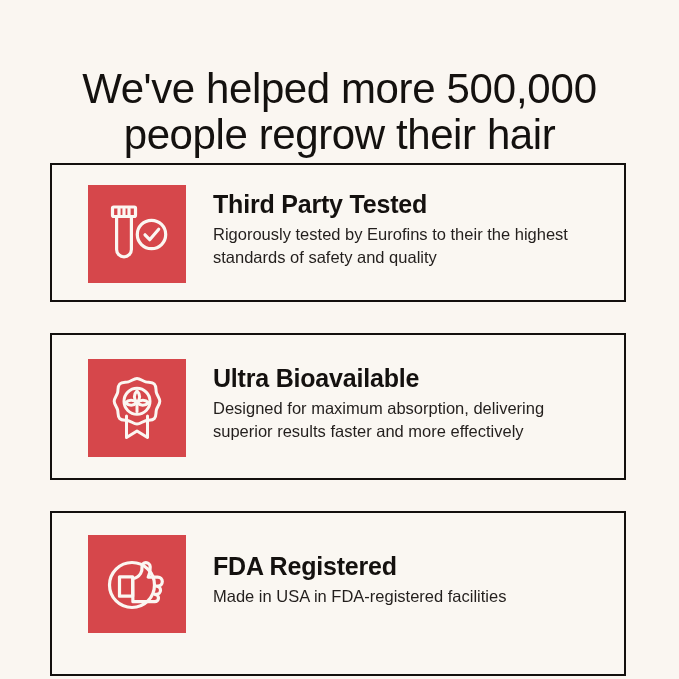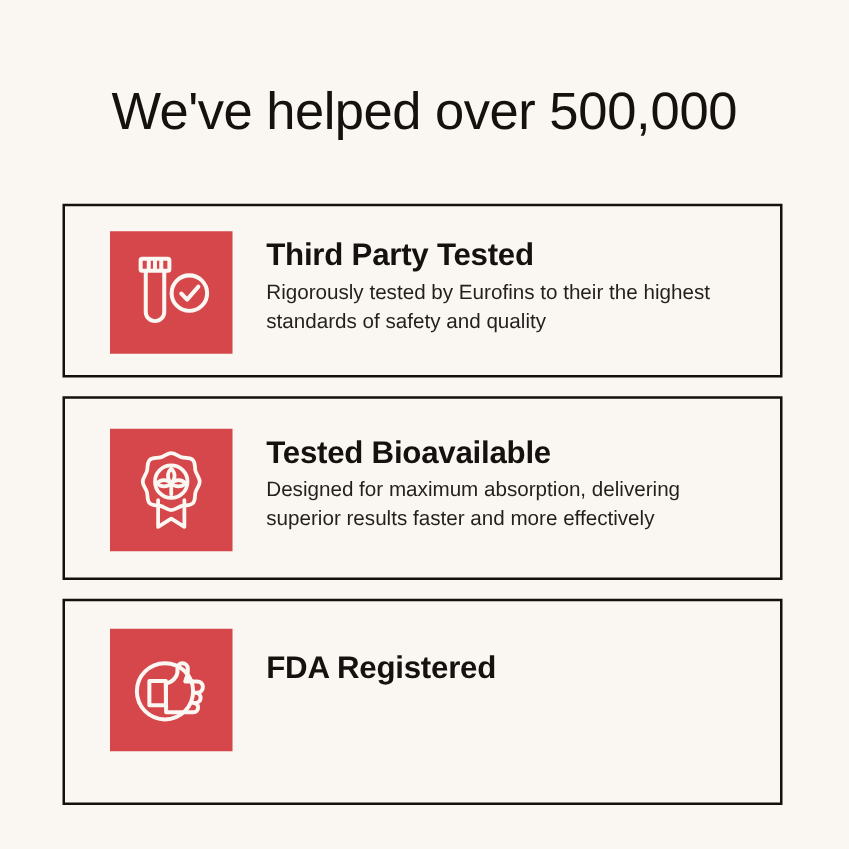--- a/index.html
+++ b/index.html
@@ -56,21 +56,21 @@
   }
 
   .card {
     position: relative;
     box-sizing: border-box;
     border: 2px solid #13100e;
     background: #faf7f2;
     display: flex;
     align-items: flex-start;
     padding: 20px 16px 20px 36px;
-    margin-bottom: 15px;
+    margin-bottom: 31px;
   }
   .card:last-child { margin-bottom: 0; }
 
   .card-1 { height: 139px; }
   .card-2 { height: 147px; }
   .card-3 { height: 165px; }
 
   .icon-tile {
     flex: 0 0 auto;
     width: 98px;
@@ -116,21 +116,22 @@
     max-width: 380px;
   }
   .card-3 .card-desc { max-width: 400px; }
 </style>
 </head>
 <body>
 
 <div class="page">
 
   <h1 class="headline">
-    <span class="hl-line"><span>We've helped over </span><span class="hl-strong">500,000</span></span>
+    <span class="hl-line"><span>We've helped more </span><span class="hl-strong">500,000</span></span>
+    <span class="hl-line">people regrow their hair</span>
   </h1>
 
   <div class="cards">
 
     <div class="card card-1">
       <div class="icon-tile">
         <span>
           <svg viewBox="0 0 68 68" fill="none" xmlns="http://www.w3.org/2000/svg" stroke="#fbf7f2" stroke-width="3.2" stroke-linecap="round" stroke-linejoin="round">
 
             <rect x="9.5" y="7" width="23" height="9.5" rx="1.2"></rect>
@@ -179,21 +180,21 @@
             <circle cx="34" cy="27.3" r="13"></circle>
 
             <path d="M34 16.8 c-3.5 3.4 -3.5 8.4 0 11.8 c3.5 -3.4 3.5 -8.4 0 -11.8 Z"></path>
             <path d="M34 28.6 c-3.5 -3.4 -8.6 -3.2 -11.4 0.2 c3.2 3.1 8.2 3.3 11.4 -0.2 Z"></path>
             <path d="M34 28.6 c3.5 -3.4 8.6 -3.2 11.4 0.2 c-3.2 3.1 -8.2 3.3 -11.4 -0.2 Z"></path>
             <line x1="34" y1="28.4" x2="34" y2="37.4"></line>
           </svg>
         </span>
       </div>
       <div class="card-text">
-        <p class="card-title">Tested Bioavailable</p>
+        <p class="card-title">Ultra Bioavailable</p>
         <p class="card-desc">Designed for maximum absorption, delivering superior results faster and more effectively</p>
       </div>
     </div>
 
     <div class="card card-3">
       <div class="icon-tile">
         <span>
           <svg viewBox="0 0 68 68" fill="none" xmlns="http://www.w3.org/2000/svg" stroke="#fbf7f2" stroke-width="3.2" stroke-linecap="round" stroke-linejoin="round">
 
             <circle cx="29" cy="35" r="22.5"></circle>
@@ -215,17 +216,18 @@
                      h-1.6
                      c2 0 3.7 1.6 3.7 3.7
                      c0 2 -1.7 3.7 -3.7 3.7
                      h-21.9
                      Z"></path>
           </svg>
         </span>
       </div>
       <div class="card-text">
         <p class="card-title">FDA Registered</p>
+        <p class="card-desc">Made in USA in FDA-registered facilities</p>
       </div>
     </div>
 
   </div>
 </div>
 
 </body></html>

